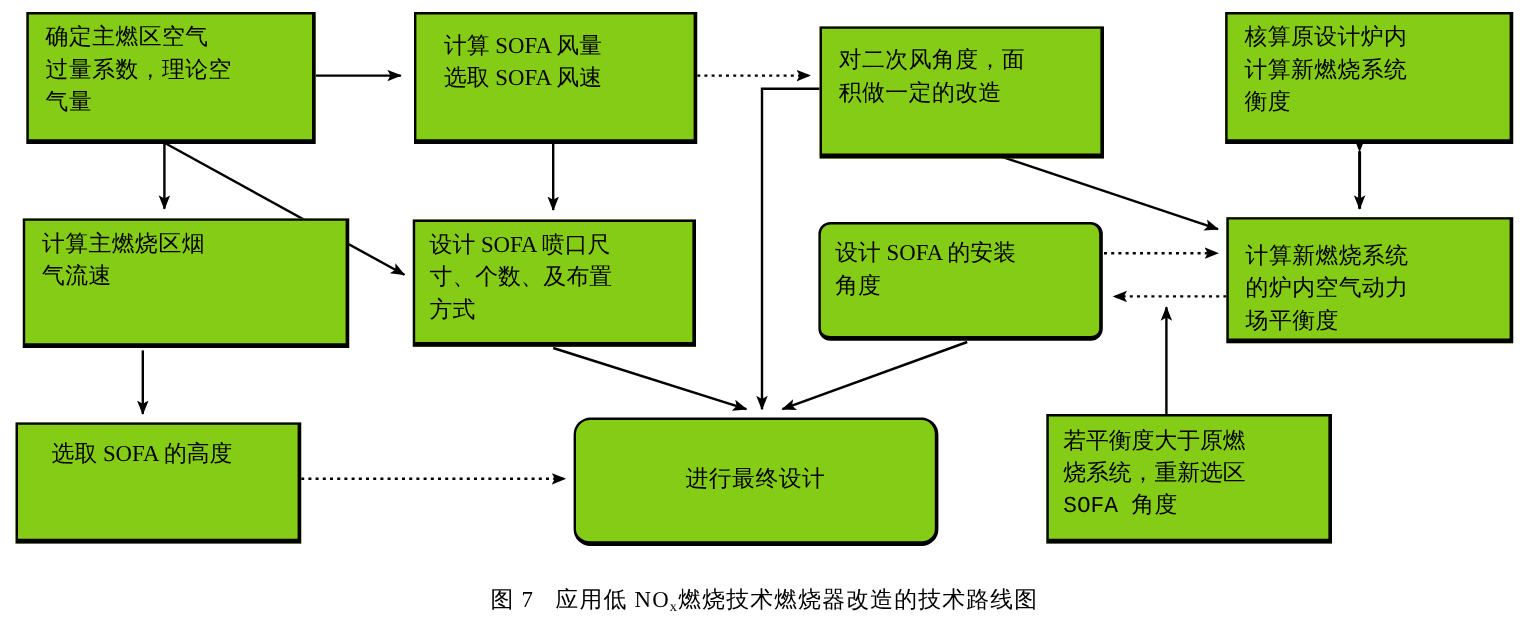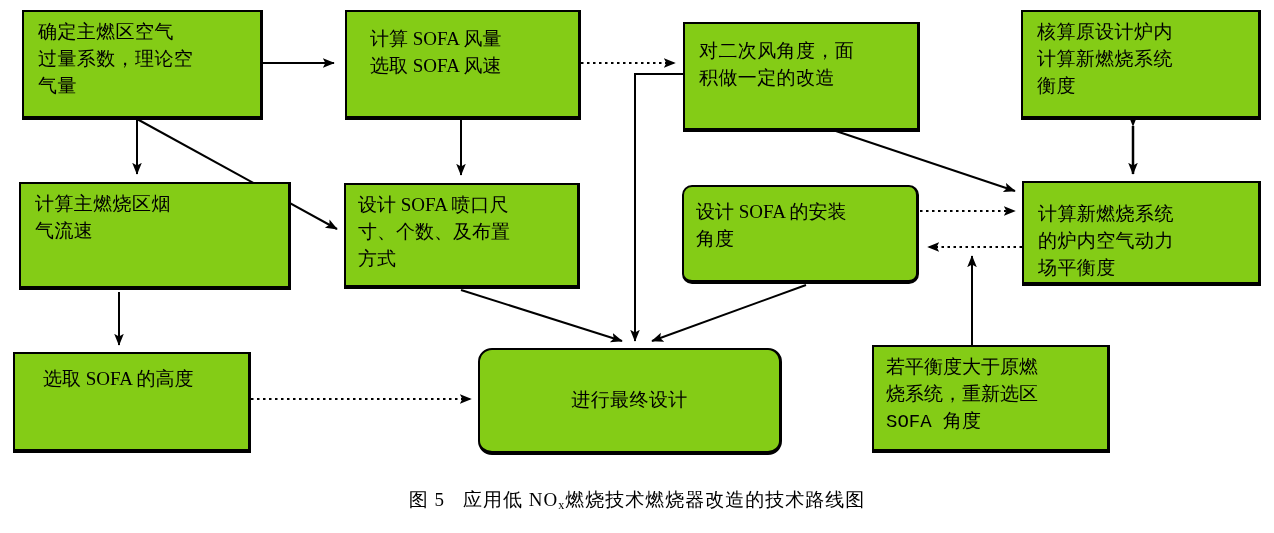--- a/index.html
+++ b/index.html
@@ -200,14 +200,14 @@
 
   <div class="node tight" style="left:872px; top:345px; width:238px; height:108px; padding-top:8px; padding-left:12px;font-family:Liberation Mono, monospace;">
     <span class="txt">若平衡度大于原燃
 烧系统，重新选区
 SOFA 角度</span>
   </div>
 
 </div>
 
 <div id="caption">
-  <span class="fignum">图 5</span><span>应用低 NO</span><sub>x</sub><span>燃烧技术燃烧器改造的技术路线图</span>
+  <span class="fignum">图 7</span><span>应用低 NO</span><sub>x</sub><span>燃烧技术燃烧器改造的技术路线图</span>
 </div>
 
 </body></html>

